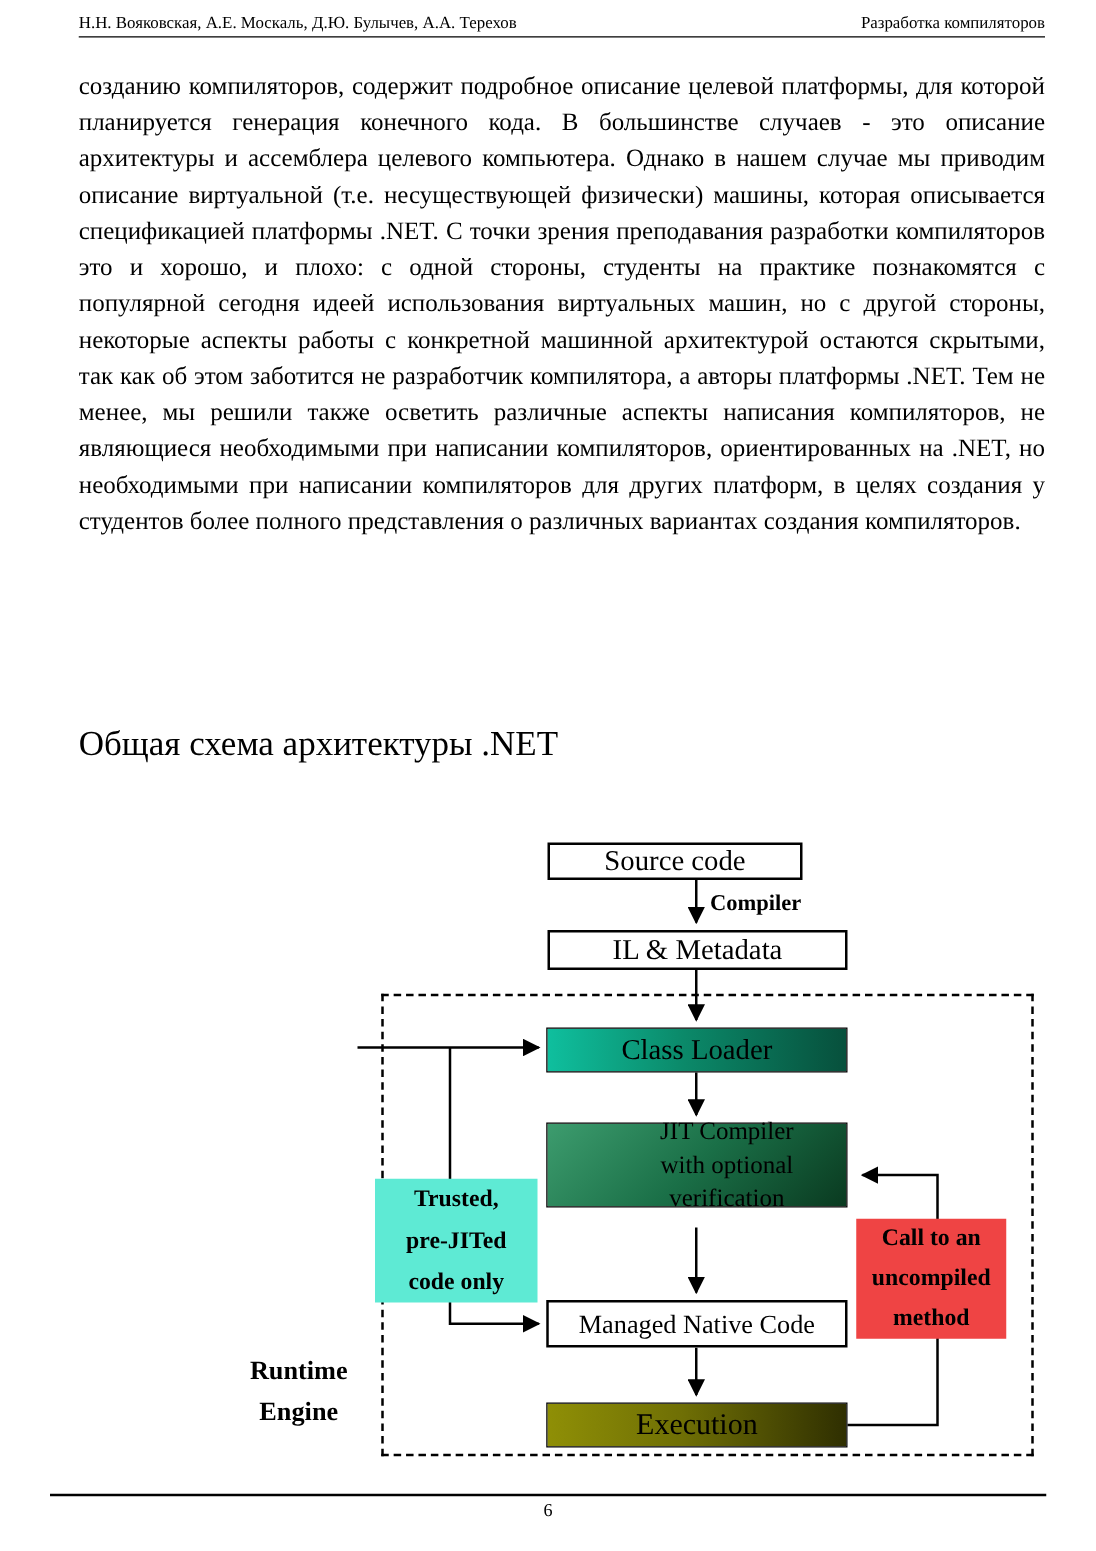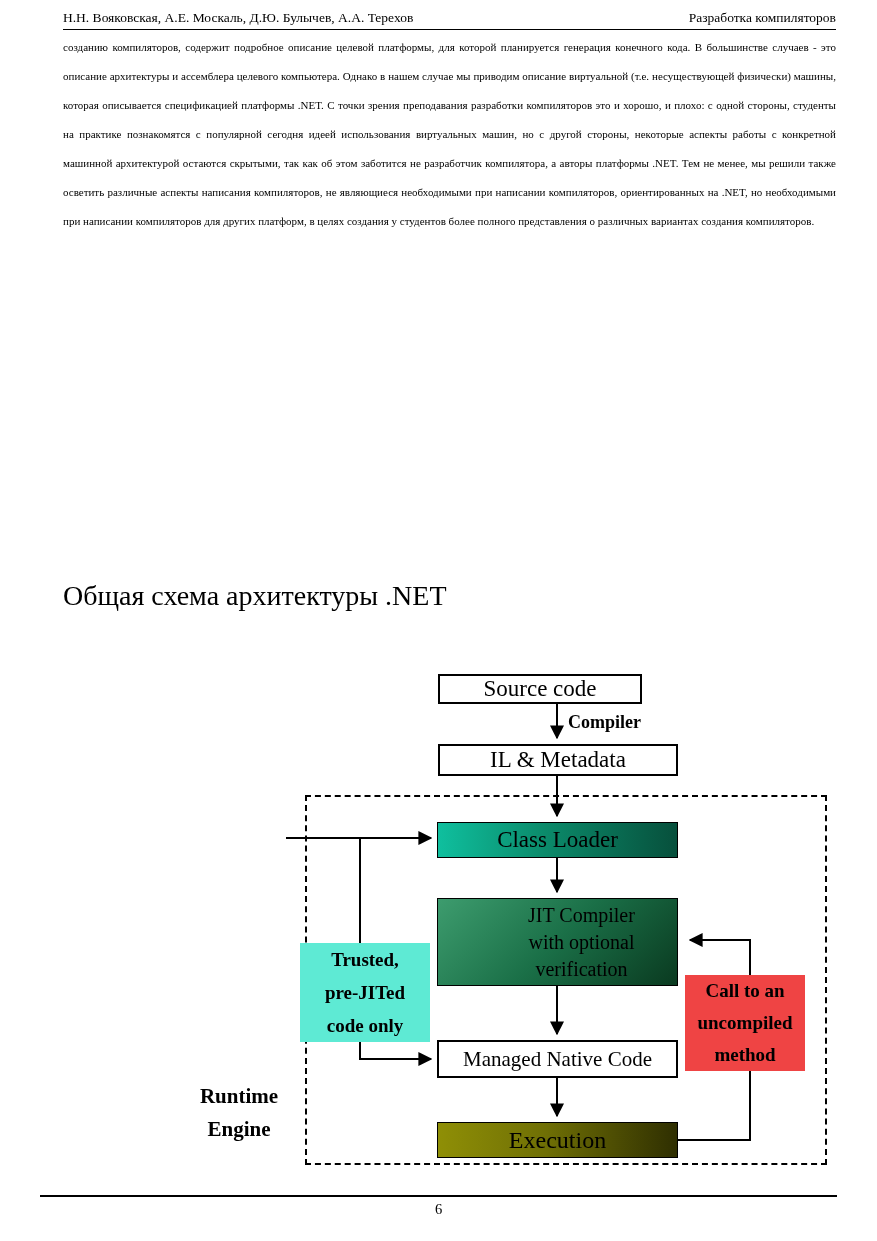--- a/index.html
+++ b/index.html
@@ -16,22 +16,22 @@
     position:absolute; top:10px; left:63px; right:41px;
     display:flex; justify-content:space-between;
     font-size:13.5px;
   }
   .header-rule {
     position:absolute; top:29px; left:63px; right:41px;
     border-top:1.5px solid #000;
   }
   
   .body-text {
-    position:absolute; top:33px; left:63px; width:773px;
-    font-size:11px; line-height:29px;
+    position:absolute; top:55px; left:63px; width:773px;
+    font-size:20px; line-height:29px;
     text-align:justify;
   }
   
   .section-heading {
     position:absolute; top:580px; left:63px;
     margin:0; font-size:28px; font-weight:400;
   }
   
   .diagram { position:absolute; top:660px; left:0; width:877px; height:512px; }
   .diagram svg { position:absolute; top:0; left:0; pointer-events:none; }
@@ -49,21 +49,21 @@
   }
   .source-code { left:438px; top:14px; width:204px; height:30px; font-size:23px; }
   .il-metadata { left:438px; top:84px; width:240px; height:32px; font-size:23px; }
   .class-libraries { left:64px; top:140px; width:222px; height:80px; font-size:24px; line-height:36px; }
   .class-loader {
     left:437px; top:162px; width:241px; height:36px; font-size:23px;
     border-width:1px;
     background:linear-gradient(to right, #0fbf9e 0%, #0b8a6a 45%, #07503c 100%);
   }
   .jit-box {
-    left:437px; top:238px; width:241px; height:88px; font-size:20px; line-height:27px;
+    left:437px; top:238px; width:241px; height:68px; font-size:20px; line-height:27px;
     border-width:1px;
     background:linear-gradient(135deg, #3d9c6e 0%, #1a6f47 50%, #0a3a20 100%);
     padding-left:48px;
   }
   .managed-native { left:437px; top:380px; width:241px; height:38px; font-size:21px; }
   .execution {
     left:437px; top:462px; width:241px; height:36px; font-size:24px;
     border-width:1px;
     background:linear-gradient(to right, #8f8f06 0%, #6f6f05 45%, #2f2f01 100%);
   }

